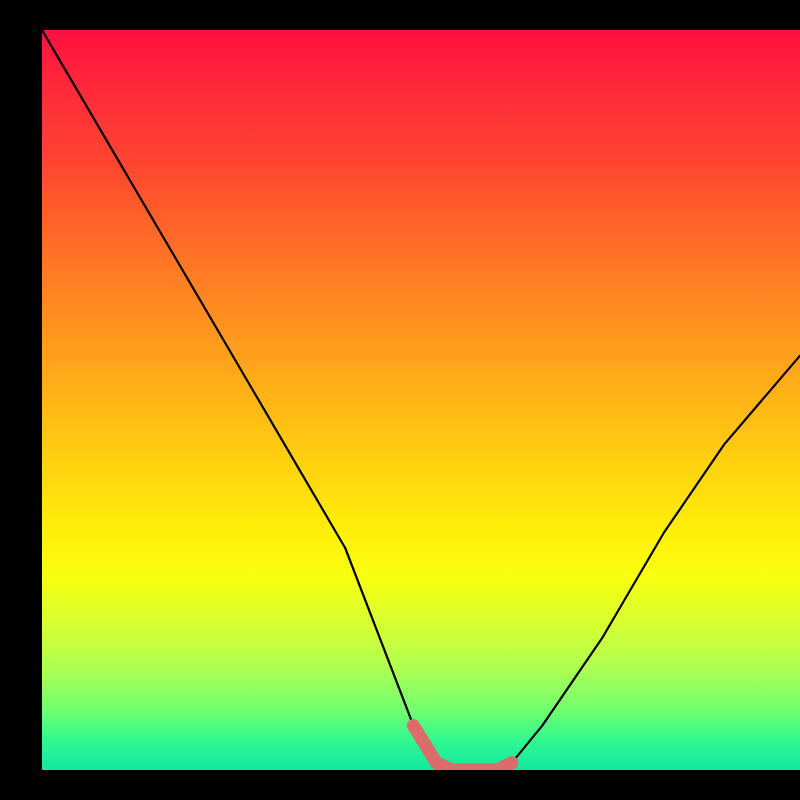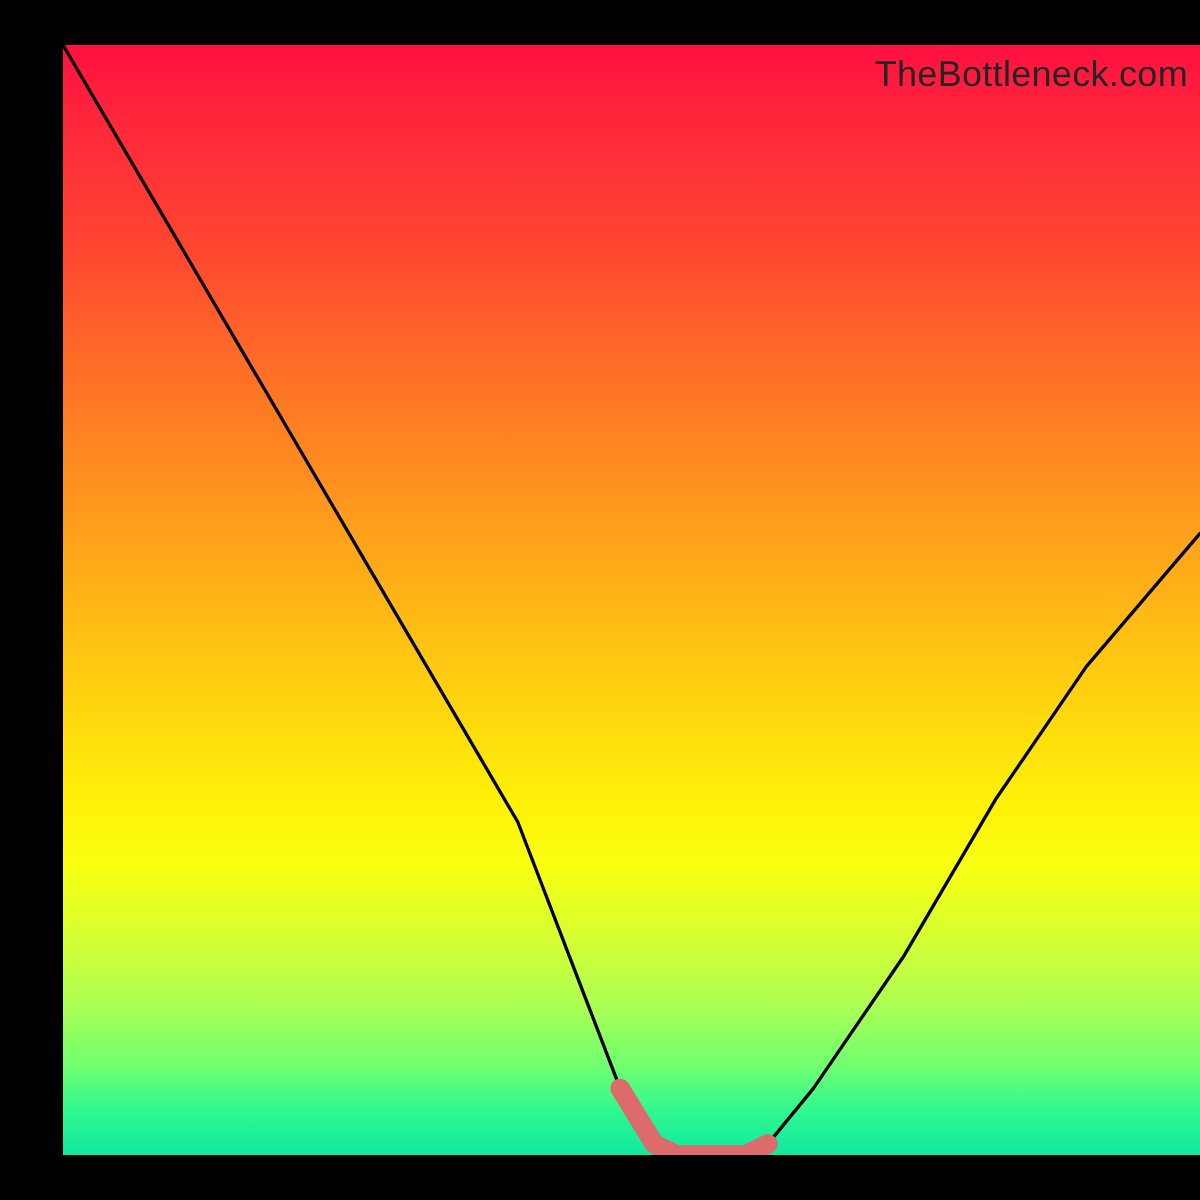--- a/index.html
+++ b/index.html
@@ -54,19 +54,18 @@
     left: 0; top: 0;
     width: 100%;
     height: 100%;
   }
 </style>
 </head>
 <body>
 
 <div class="frame">
   <div class="plot">
-    <div class="attribution">TheBottleneck.com</div>
     <svg class="curve" viewBox="0 0 758 740" preserveAspectRatio="none">
       <path id="curve-path" fill="none" stroke-width="2.2" stroke-linecap="round" stroke-linejoin="round" d="M0.00 0.00 L60.64 103.60 L121.28 207.20 L181.92 310.80 L242.56 414.40 L303.20 518.00 L348.68 636.40 L371.42 695.60 L394.16 732.60 L409.32 740.00 L424.48 740.00 L439.64 740.00 L454.80 740.00 L469.96 732.60 L500.28 695.60 L560.92 606.80 L621.56 503.20 L682.20 414.40 L758.00 325.60" stroke="#000000"></path>
       <path id="highlight-path" fill="none" stroke-width="13" stroke-linecap="round" stroke-linejoin="round" d="M371.42 695.60 L394.16 732.60 L409.32 740.00 L424.48 740.00 L439.64 740.00 L454.80 740.00 L469.96 732.60" stroke="#dd6b6b"></path>
     </svg>
   </div>
 </div>
 
 </body></html>

